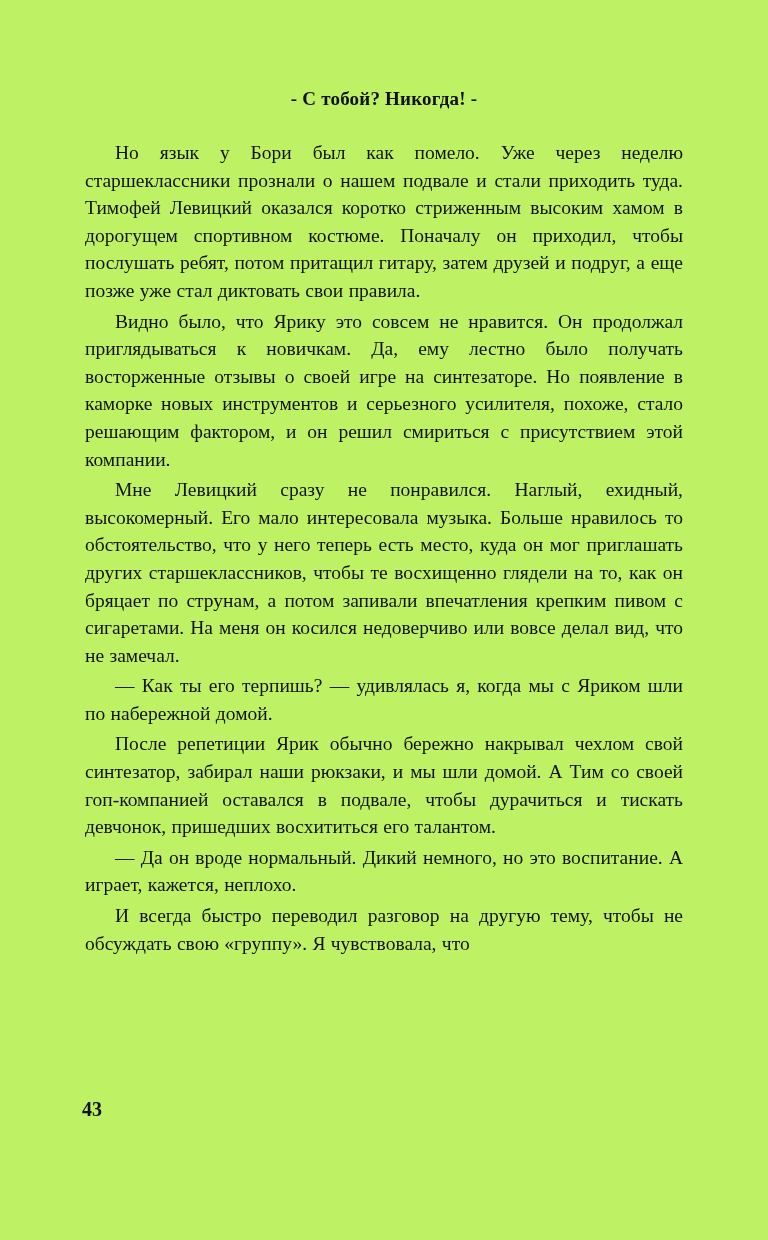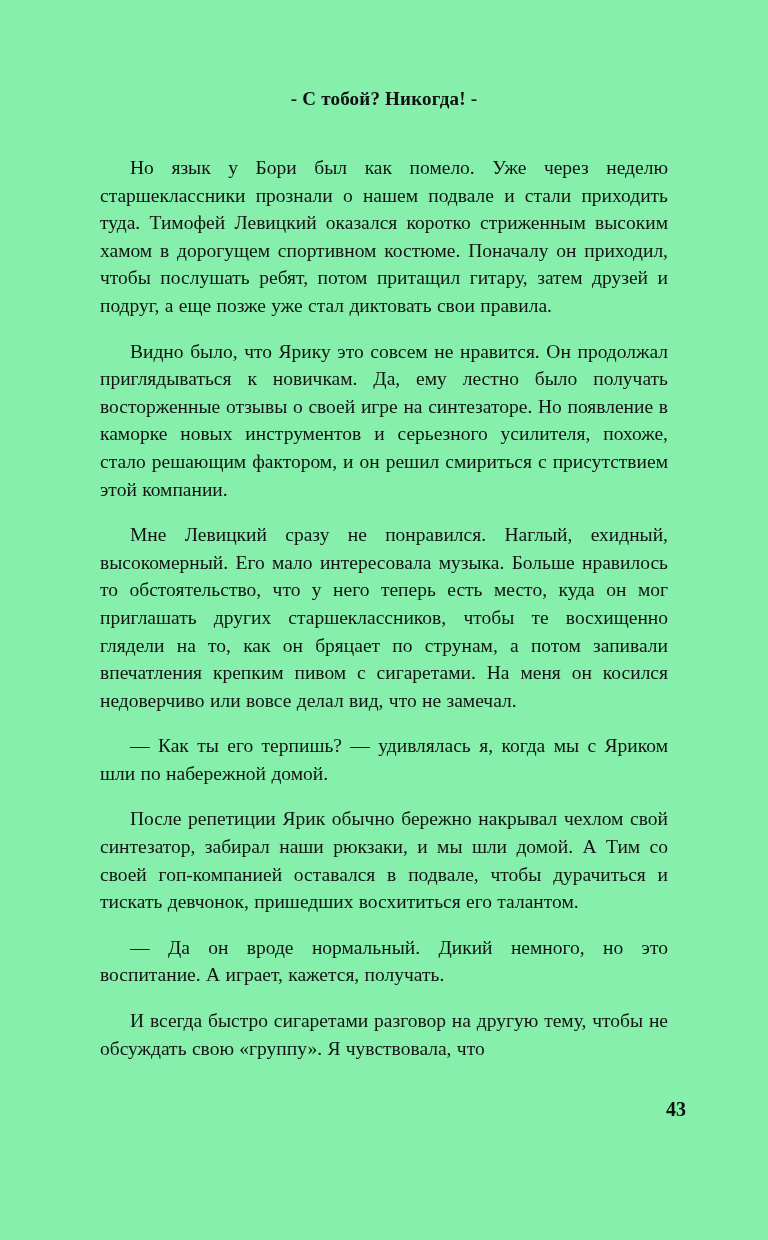--- a/index.html
+++ b/index.html
@@ -4,21 +4,21 @@
 <style>
   html, body {
     margin: 0;
     padding: 0;
     background: #ffffff;
   }
   .book-page {
     position: relative;
     width: 768px;
     height: 1240px;
-    background: #86efac;
+    background: #bef264;
     color: #131313;
     font-family: "Liberation Serif", "DejaVu Serif", serif;
     box-sizing: border-box;
     overflow: hidden;
   }
   .running-head {
     position: absolute;
     top: 88px;
     left: 82px;
     right: 82px;
@@ -32,48 +32,48 @@
     position: absolute;
     top: 136px;
     left: 82px;
     width: 604px;
     font-size: 19.5px;
     line-height: 27.6px;
     text-align: justify;
     color: #131313;
   }
   .text-block p {
-    margin: 18px;
+    margin: 3px;
     padding: 0;
     text-indent: 30px;
     hyphens: auto;
     -webkit-hyphens: auto;
     word-spacing: 0.5px;
   }
   .folio {
     position: absolute;
     top: 1098px;
     left: 82px;
     right: 82px;
-    text-align: right;
+    text-align: left;
     font-weight: bold;
     font-size: 20px;
     color: #111111;
   }
 </style>
 </head>
 <body>
 
 <div class="book-page">
   <div class="running-head">- С тобой? Никогда! -</div>
 
   <div class="text-block">
       <p>Но язык у Бори был как помело. Уже через неделю старшеклассники прознали о нашем подвале и стали приходить туда. Тимофей Левицкий оказался коротко стриженным высоким хамом в дорогущем спортивном костюме. Поначалу он приходил, чтобы послушать ребят, потом притащил гитару, затем друзей и подруг, а еще позже уже стал диктовать свои правила.</p>
       <p>Видно было, что Ярику это совсем не нравится. Он продолжал приглядываться к новичкам. Да, ему лестно было получать восторженные отзывы о своей игре на синтезаторе. Но появление в каморке новых инструментов и серьезного усилителя, похоже, стало решающим фактором, и он решил смириться с присутствием этой компании.</p>
       <p>Мне Левицкий сразу не понравился. Наглый, ехидный, высокомерный. Его мало интересовала музыка. Больше нравилось то обстоятельство, что у него теперь есть место, куда он мог приглашать других старшеклассников, чтобы те восхищенно глядели на то, как он бряцает по струнам, а потом запивали впечатления крепким пивом с сигаретами. На меня он косился недоверчиво или вовсе делал вид, что не замечал.</p>
       <p>— Как ты его терпишь? — удивлялась я, когда мы с Яриком шли по набережной домой.</p>
       <p>После репетиции Ярик обычно бережно накрывал чехлом свой синтезатор, забирал наши рюкзаки, и мы шли домой. А Тим со своей гоп-компанией оставался в подвале, чтобы дурачиться и тискать девчонок, пришедших восхититься его талантом.</p>
-      <p>— Да он вроде нормальный. Дикий немного, но это воспитание. А играет, кажется, получать.</p>
-      <p>И всегда быстро сигаретами разговор на другую тему, чтобы не обсуждать свою «группу». Я чувствовала, что</p>
+      <p>— Да он вроде нормальный. Дикий немного, но это воспитание. А играет, кажется, неплохо.</p>
+      <p>И всегда быстро переводил разговор на другую тему, чтобы не обсуждать свою «группу». Я чувствовала, что</p>
     </div>
 
   <div class="folio">43</div>
 </div>
 
 </body></html>

